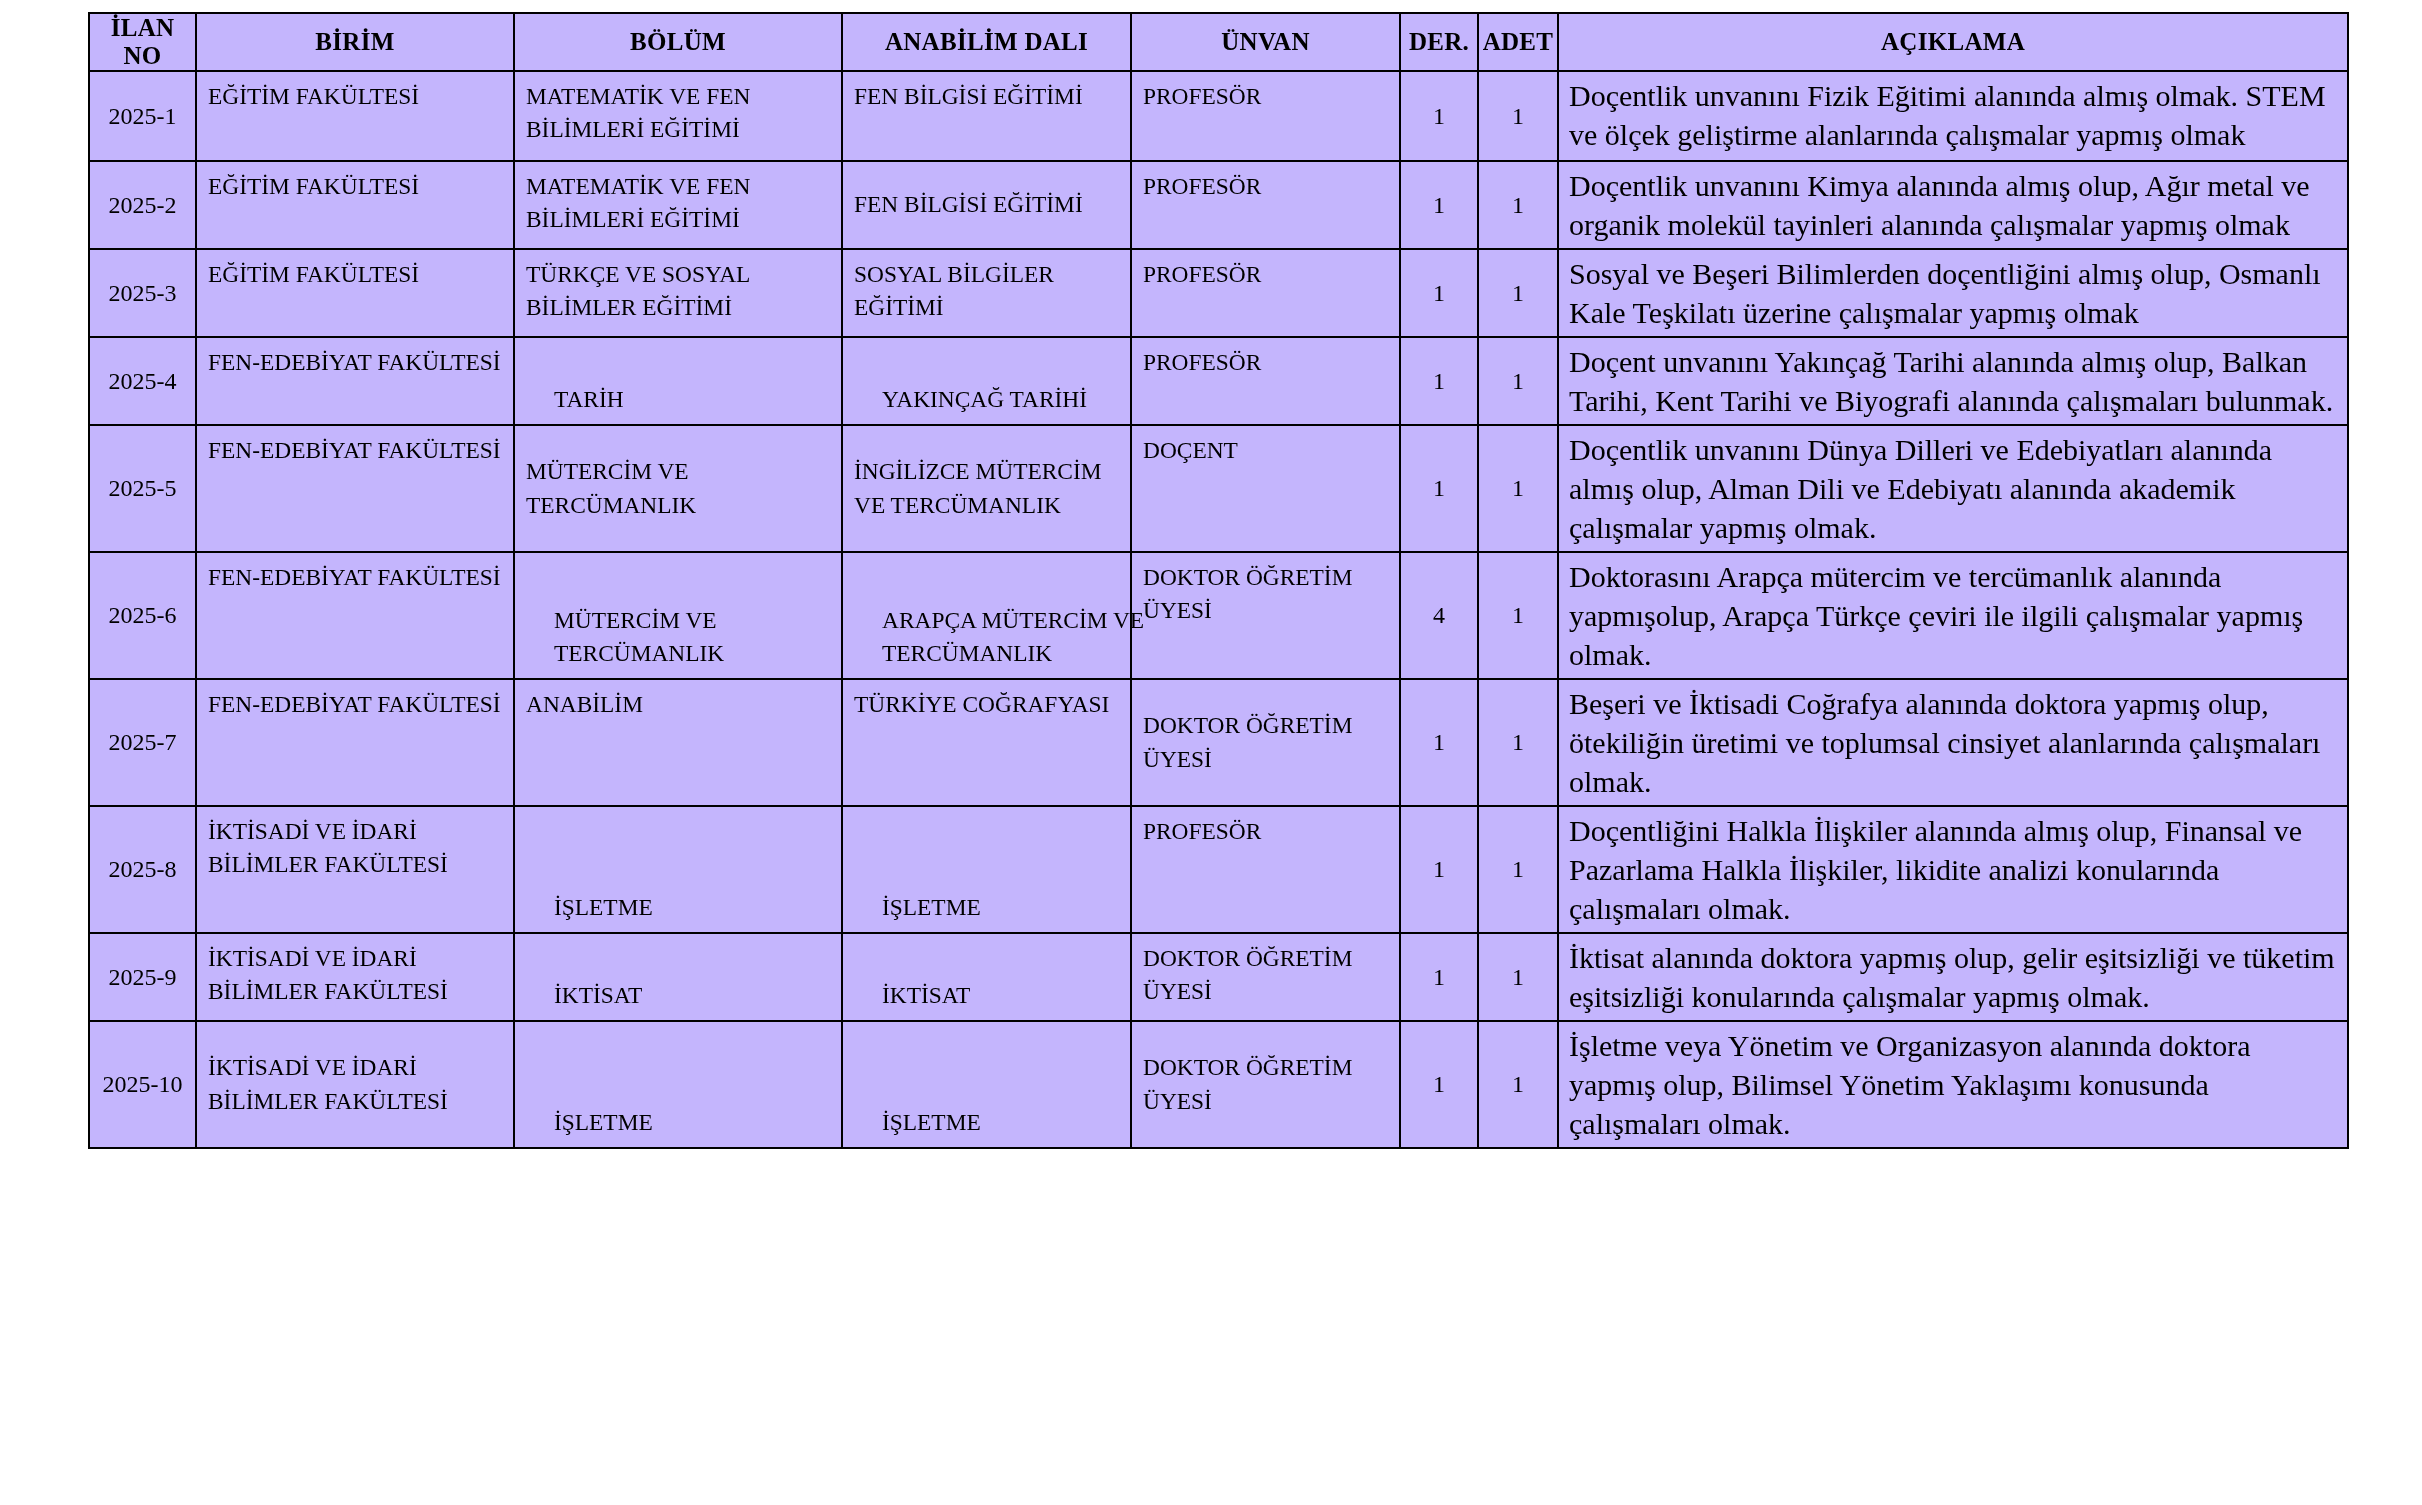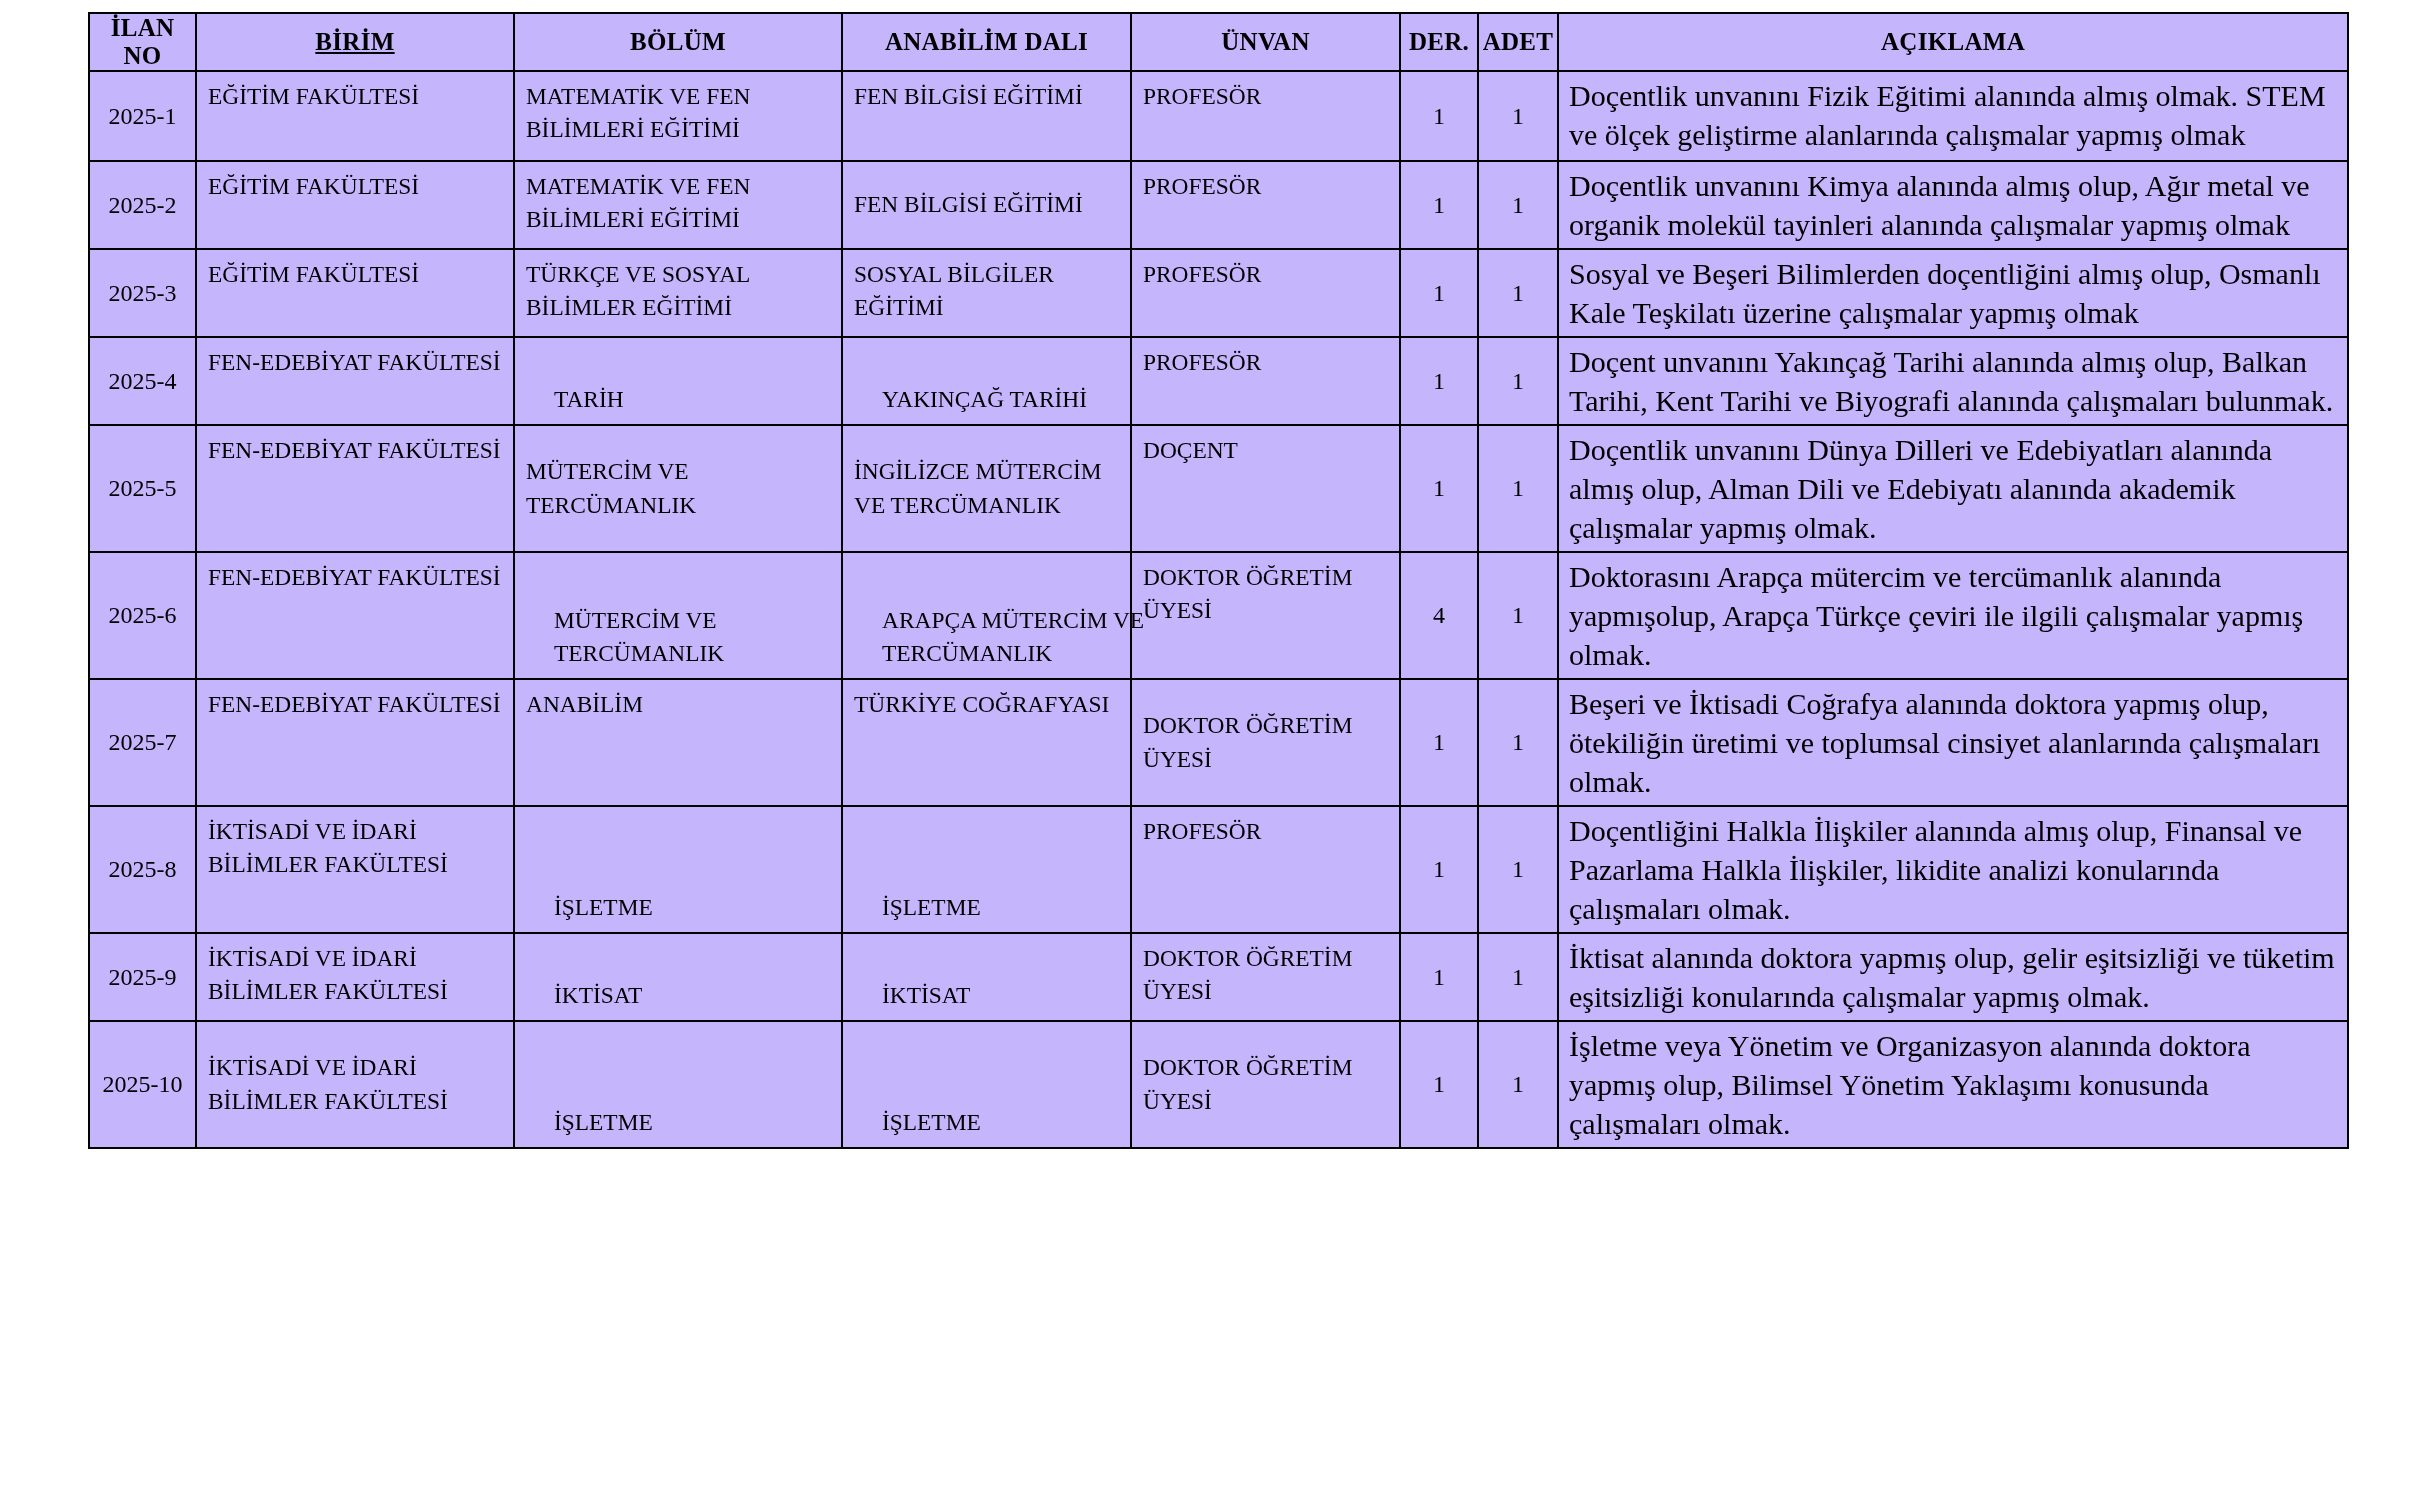--- a/index.html
+++ b/index.html
@@ -40,21 +40,21 @@
     font-weight: bold;
     text-align: center;
     font-size: 25px;
     line-height: 1.12;
     letter-spacing: 0.3px;
     padding: 7px 4px 9px 4px;
     height: 58px;
     box-sizing: border-box;
   }
   th.h-ilan    { width: 107px; }
-  th.h-birim   { width: 318px; text-decoration: underline; }
+  th.h-birim   { width: 318px; }
   th.h-bolum   { width: 328px; }
   th.h-anabilim{ width: 289px; }
   th.h-unvan   { width: 269px; }
   th.h-der     { width: 78px;  }
   th.h-adet    { width: 80px; margin-top: 16px;  }
   th.h-aciklama{ width: 790px; }
 
   
   td {
     font-size: 24px;

